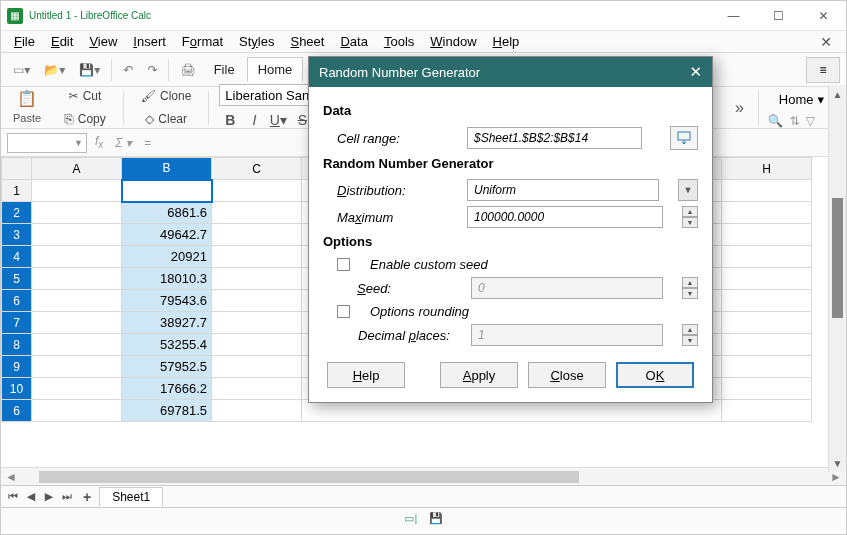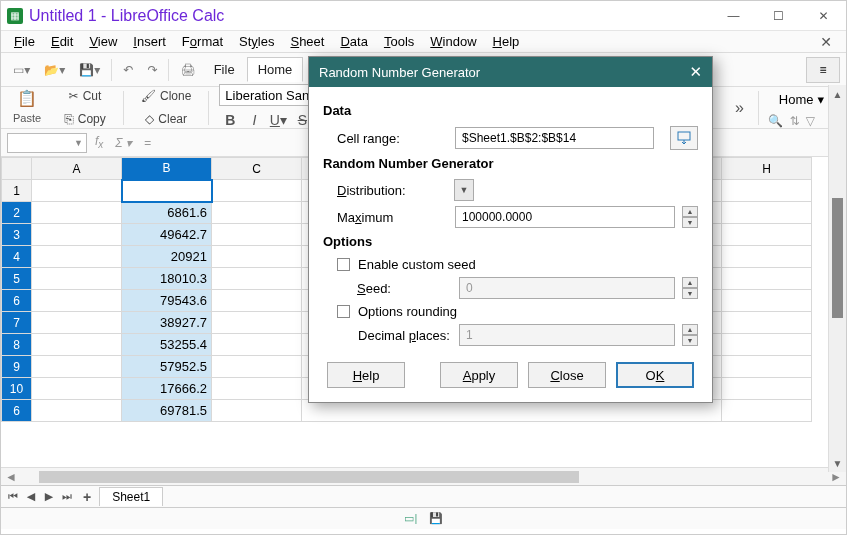--- a/index.html
+++ b/index.html
@@ -1,21 +1,21 @@
 <!DOCTYPE html>
 <html><head>
 <meta charset="utf-8">
 <style>
   * { box-sizing: border-box; margin: 0; padding: 0; font-family: "Segoe UI", Tahoma, sans-serif; }
   body { width: 847px; height: 535px; background: #fff; overflow: hidden; position: relative; font-size: 12px; color: #000; border:1px solid #ccc;}
   
   
   .titlebar { height: 30px; display: flex; align-items: center; background: #fff; border-bottom: 1px solid #e5e5e5;}
   .titlebar .app-icon { width:16px; height:16px; margin:0 6px; background:#1e8a3b; display:inline-flex; align-items:center; justify-content:center; color:#fff; font-size:10px; border-radius:2px;}
-  .titlebar .title-text { color:#6d28d9; font-size:16px;}
+  .titlebar .title-text { color:#15803d; font-size:10px;}
   .titlebar .win-controls { margin-left:auto; display:flex;}
   .titlebar .win-btn { width:45px; height:30px; display:flex; align-items:center; justify-content:center; color:#555;}
   
   
   .menubar { height:22px; display:flex; align-items:center; padding:0 6px; gap:2px; border-bottom:1px solid #ddd; background:#fafafa; position:relative;}
   .menubar .mitem { padding:2px 7px; font-size:13px; color:#000;}
   .menubar .mitem span.u{text-decoration:underline;}
   .menubar .close-doc{margin-left:auto; color:#555; font-size:14px; padding:0 8px;}
   
   
@@ -73,21 +73,21 @@
   .vscroll .arrow{height:18px;display:flex;align-items:center;justify-content:center;color:#666;font-size:10px;width:100%;}
   .vscroll .track{flex:1;position:relative;width:100%;}
   .vscroll .vthumb{position:absolute;top:95px;height:120px;left:3px;right:3px;background:#888;}
   
   
   .dialog{position:absolute;left:307px;top:55px;width:405px;background:#fff;border:1px solid #888;box-shadow:4px 4px 14px rgba(0,0,0,.35);}
   .dlg-title{height:30px;background:#2a6b6b;color:#fff;display:flex;align-items:center;padding:0 10px;font-size:13px;}
   .dlg-title .x{margin-left:auto;color:#fff;font-size:15px;}
   .dlg-body{padding:10px 14px 14px;font-size:13px;}
   .dlg-body h4{font-size:13px;font-weight:bold;margin:6px 0 8px;}
-  .frow{display:flex;align-items:center;margin:5px 0 5px 14px;gap:8px;}
+  .frow{display:flex;align-items:center;margin:5px 0 5px 14px;gap:20px;font-style:italic;}
   .flabel{width:110px;}
   .flabel span.u{text-decoration:underline;}
   .finput{flex:1;height:22px;border:1px solid #aaa;background:#fff;padding:0 6px;font-size:12px;display:flex;align-items:center;gap:4px;}
   .finput.disabled{background:#f4f4f4;color:#999;}
   .spin{width:16px;display:flex;flex-direction:column;margin-left:-1px;}
   .spin div{height:11px;border:1px solid #aaa;background:#eee;font-size:7px;display:flex;align-items:center;justify-content:center;color:#555;}
   .combo-btn{width:20px;height:22px;border:1px solid #aaa;background:#e8e8e8;display:flex;align-items:center;justify-content:center;margin-left:-1px;font-size:9px;color:#555;}
   .ref-btn{width:28px;height:24px;border:1px solid #aaa;background:#f4f4f4;margin-left:8px;display:flex;align-items:center;justify-content:center;}
   .chk{width:13px;height:13px;border:1px solid #888;background:#fff;}
   .dlg-buttons{display:flex;gap:10px;justify-content:flex-start;margin-top:16px;padding:0 4px;}
@@ -343,20 +343,21 @@
           <svg width="14" height="14">
             <rect x="1" y="1" width="12" height="8" fill="none" stroke="#2a7ab8"></rect>
             <path d="M7 9 L7 13 M5 11 L7 13 L9 11" fill="none" stroke="#2a7ab8"></path>
           </svg>
         </div>
     </div>
 
     <h4>Random Number Generator</h4>
     <div class="frow">
       <div class="flabel"><span class="u">D</span>istribution:</div>
+      <div class="finput">Uniform</div>
       <div class="combo-btn">▼</div>
     </div>
     <div class="frow">
       <div class="flabel">Ma<span class="u">x</span>imum</div>
       <div class="finput">100000.0000</div>
       <div class="spin">
           <div>▲</div>
           <div>▼</div>
         </div>
     </div>

